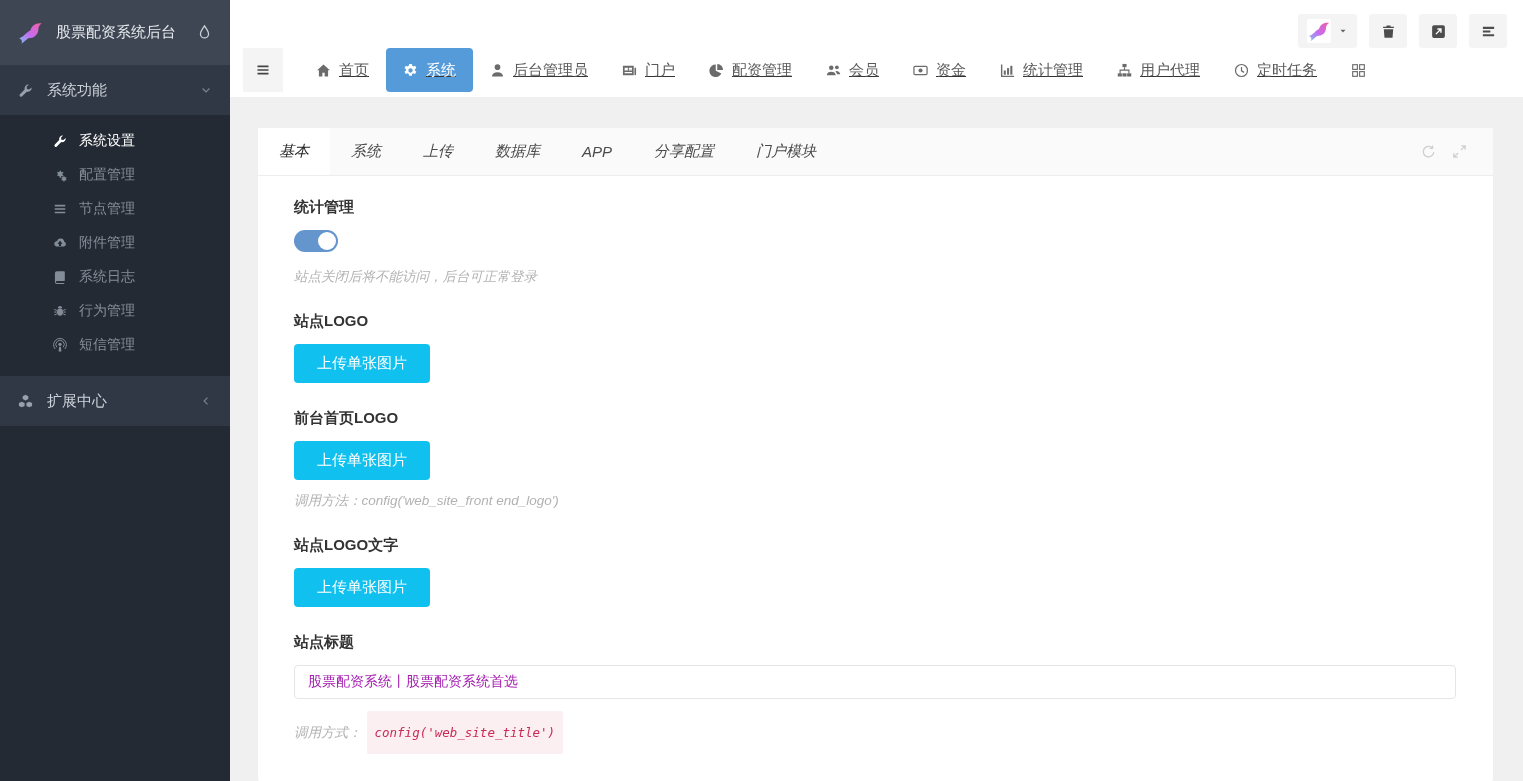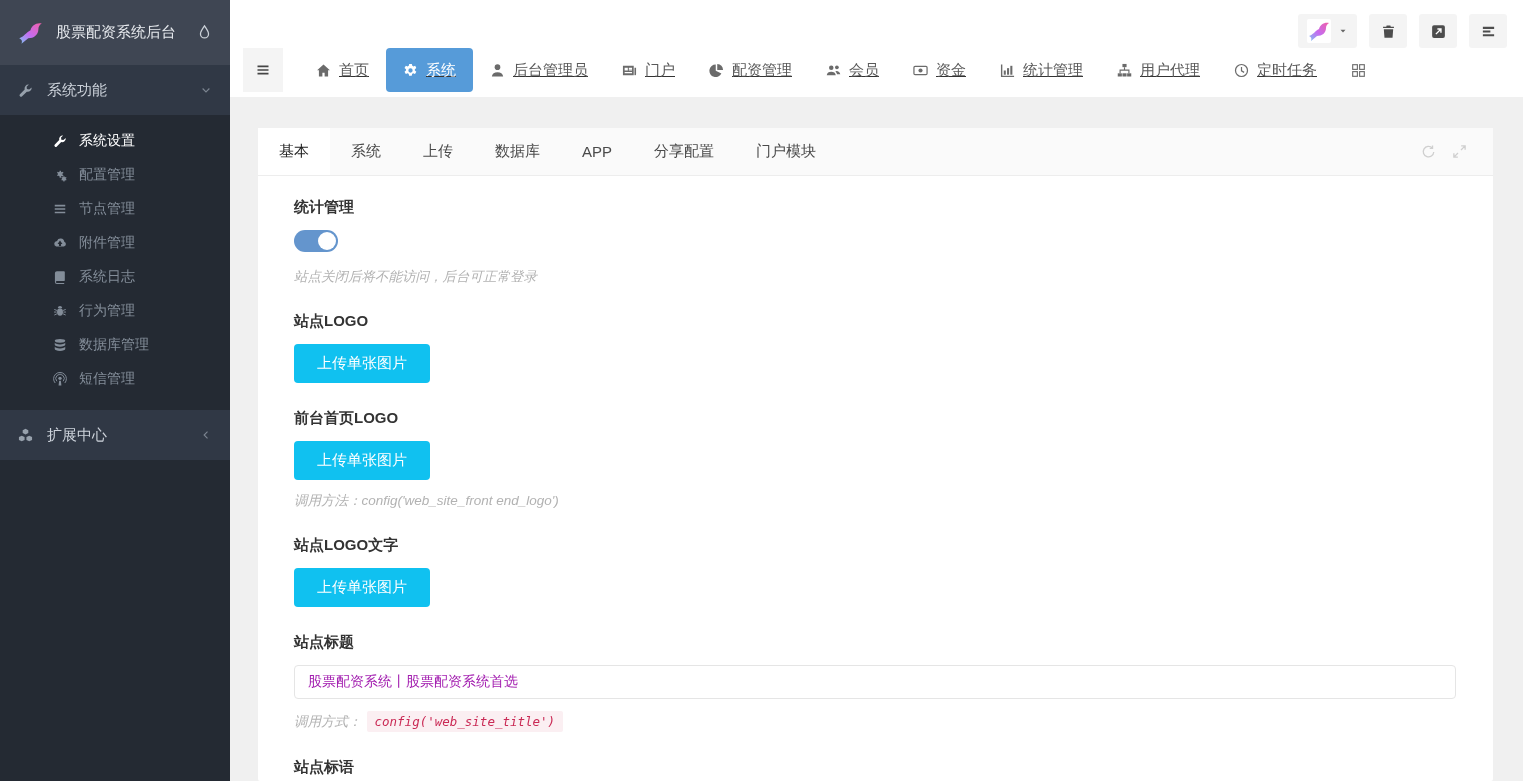--- a/index.html
+++ b/index.html
@@ -42,36 +42,36 @@
   .nav-row{position:absolute;left:13px;bottom:5px;height:44px;display:flex;align-items:stretch;}
   .hamburger{width:40px;background:#f4f4f4;border:none;display:flex;align-items:center;justify-content:center;font-size:16px;color:#444;cursor:pointer;margin-right:16px;}
   .nav-item{display:flex;align-items:center;gap:8px;padding:0 17px;font-size:15px;color:#595959;cursor:pointer;border-radius:4px;white-space:nowrap;}
   .nav-item .icon{font-size:15px;color:#6b6b6b;}
   .nav-item.active{background:#569bd9;color:#fff;}
   .nav-item.active .icon{color:#fff;}
 
   
   .content{flex:1;min-height:0;padding:31px 30px 0 28px;}
   .card{background:#fff;height:100%;display:flex;flex-direction:column;border-radius:2px;}
-  .tabstrip{flex:none;height:48px;background:#fafafa;border-bottom:1px solid #ededed;display:flex;align-items:stretch;}
+  .tabstrip{flex:none;height:48px;background:#fafafa;border-bottom:1px solid #ededed;display:flex;align-items:stretch;font-style:italic;}
   .tabs{display:flex;align-items:stretch;}
   .tab{display:flex;align-items:center;padding:0 21px;font-size:15px;color:#4a4a4a;cursor:pointer;}
   .tab.active{background:#fff;color:#222;}
   .tab-actions{margin-left:auto;display:flex;align-items:center;gap:16px;padding-right:26px;color:#cfcfcf;}
   .tab-actions .icon{font-size:15px;cursor:pointer;}
 
   
   .form{flex:1;min-height:0;overflow:hidden;padding:22px 37px 30px 36px;}
   .flabel{display:block;font-size:15px;font-weight:bold;color:#333;margin:26px 0 13px;}
   .fg:first-child .flabel{margin-top:0;}
   .toggle{position:relative;display:inline-block;width:44px;height:22px;border-radius:11px;background:#6495cd;cursor:pointer;}
   .toggle .knob{position:absolute;top:2px;right:2px;width:18px;height:18px;border-radius:50%;background:#fff;}
   .help{margin:12px 0 0;font-size:13.5px;font-style:italic;color:#b2b2b2;display:flex;align-items:center;flex-wrap:wrap;}
   .help code{font-family:"DejaVu Sans Mono","Liberation Mono",monospace;font-style:italic;font-size:12.5px;
-    color:#ca2a55;background:#fbeff2;padding:3px 8px;border-radius:2px;margin-left:5px;}
+    color:#ca2a55;background:#fbeff2;padding:14px 8px;border-radius:2px;margin-left:5px;}
   .upload-btn{display:block;height:39px;padding:1px 23px;border:none;border-radius:4px;background:#10c1f0;color:#fff;font-size:15px;cursor:pointer;font-family:inherit;}
   .text-input{display:block;width:100%;height:34px;border:1px solid #e5e5e5;border-radius:4px;padding:16px 13px;
     font-size:14px;color:#a21caf;outline:none;background:#fff;font-family:inherit;}
   .text-input::placeholder{color:#b9b9b9;}
 </style>
 </head>
 <body>
 
 <div class="app">
 
@@ -158,30 +158,20 @@
                 <ellipse cx="8" cy="9.2" rx="3.4" ry="4.3"></ellipse>
                 <path d="M8 2.2c1.4 0 2.4 1 2.5 2.4h-5C5.6 3.2 6.6 2.2 8 2.2z"></path>
                 <path d="M1.5 6.2 4.5 7.4M1.5 12.6 4.5 11.2M14.5 6.2 11.5 7.4M14.5 12.6 11.5 11.2M1.2 9.2h3M11.8 9.2h3" stroke="currentColor" stroke-width="1.1" fill="none"></path>
               </svg>
             </span>
             <span>行为管理</span>
           </div>
           <div class="side-item">
             <span class="icon">
               <svg viewBox="0 0 16 16" fill="currentColor">
-                <ellipse cx="8" cy="3.2" rx="6" ry="2.2"></ellipse>
-                <path d="M2 5.2c0 1.2 2.7 2.2 6 2.2s6-1 6-2.2v2.6c0 1.2-2.7 2.2-6 2.2s-6-1-6-2.2z"></path>
-                <path d="M2 9.8c0 1.2 2.7 2.2 6 2.2s6-1 6-2.2v2.8c0 1.2-2.7 2.2-6 2.2s-6-1-6-2.2z"></path>
-              </svg>
-            </span>
-            <span>数据库管理</span>
-          </div>
-          <div class="side-item">
-            <span class="icon">
-              <svg viewBox="0 0 16 16" fill="currentColor">
                 <circle cx="8" cy="7.2" r="1.9"></circle>
                 <path d="M7 10h2l.6 5.5H6.4z"></path>
                 <path d="M4.4 10.6a4.8 4.8 0 1 1 7.2 0M2.5 12.6a7.3 7.3 0 1 1 11 0" stroke="currentColor" stroke-width="1.1" fill="none"></path>
               </svg>
             </span>
             <span>短信管理</span>
           </div>
         </div>
         <div class="side-group">
           <span class="icon">

